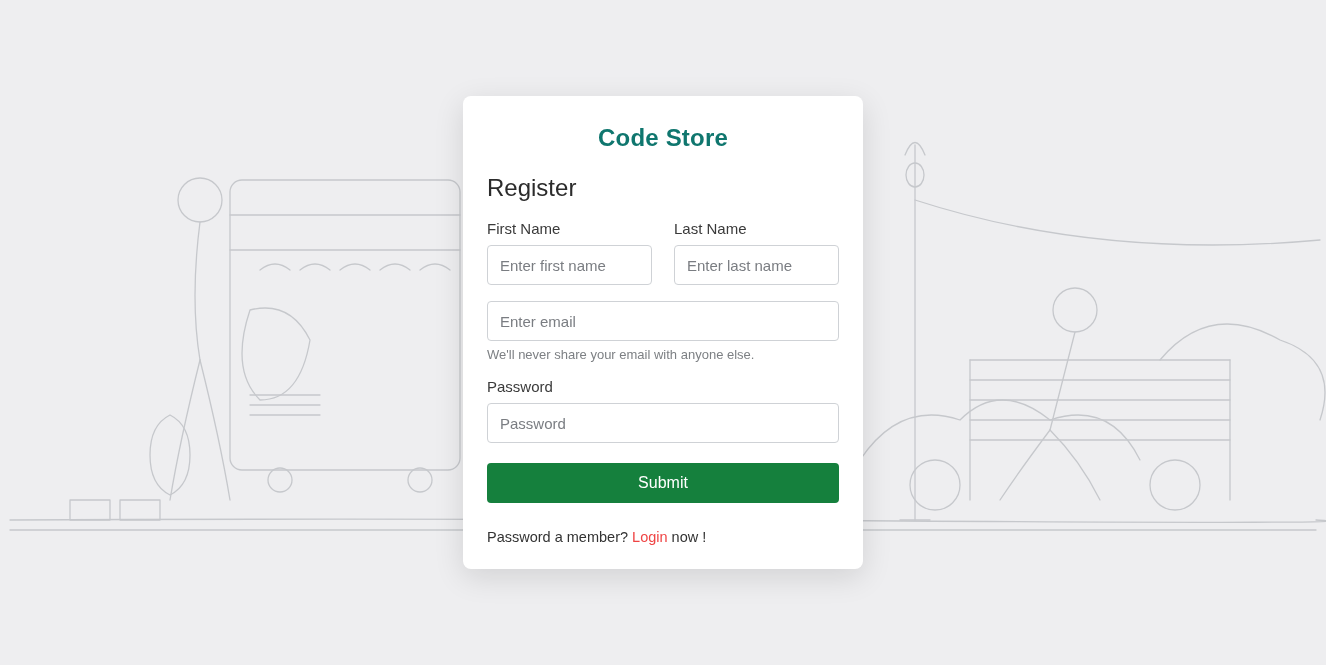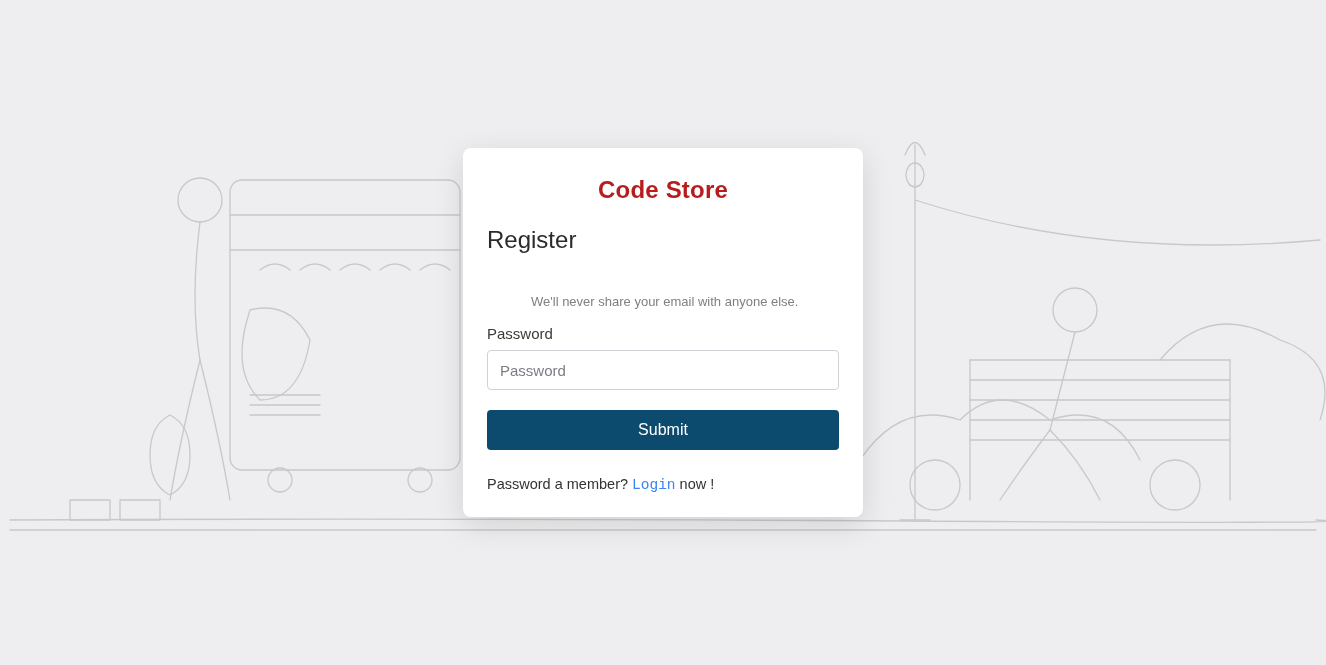--- a/index.html
+++ b/index.html
@@ -26,21 +26,21 @@
     width: 400px;
     background: #ffffff;
     border-radius: 8px;
     box-shadow: 0 8px 30px rgba(0,0,0,0.12);
     padding: 28px 24px 24px;
   }
   .brand {
     text-align: center;
     font-size: 24px;
     font-weight: 700;
-    color: #b91c1c;
+    color: #0f766e;
     margin-bottom: 22px;
     letter-spacing: 0.2px;
   }
   .heading {
     font-family: "Comic Sans MS", "Segoe Script", cursive, sans-serif;
     font-size: 24px;
     color: #2b2b2b;
     margin-bottom: 18px;
   }
   .row {
@@ -69,43 +69,41 @@
     font-size: 15px;
     color: #555;
     background: #fff;
     outline: none;
   }
   input::placeholder { color: #7a7d82; }
   .hint {
     font-size: 13px;
     color: #7d8084;
     margin-top: 6px;
-    margin-left: 44px;
   }
   .btn-primary {
     width: 100%;
     height: 40px;
-    background: #0c4a6e;
+    background: #15803d;
     border: none;
     border-radius: 4px;
     color: #fff;
     font-size: 16px;
     font-weight: 500;
     cursor: pointer;
     margin-top: 4px;
   }
   .footer-text {
     margin-top: 26px;
     font-size: 14.5px;
     color: #333;
   }
   .footer-text a {
-    color: #3b82f6;
+    color: #ef4444;
     text-decoration: none;
-    font-family: Liberation Mono, monospace;
   }
 </style>
 </head>
 <body>
 
 <svg class="bg-sketch" viewBox="0 0 1326 665" preserveAspectRatio="xMidYMid slice">
   <g stroke="#c6c8cc" stroke-width="1.3" fill="none" stroke-linecap="round" stroke-linejoin="round">
 
     <path d="M10 530 L1316 530"></path>
     <path d="M10 520 Q400 518 900 521 T1316 520"></path>
@@ -155,23 +153,32 @@
     <path d="M70 500 L110 500 L110 520 L70 520 Z"></path>
     <path d="M120 500 L160 500 L160 520 L120 520 Z"></path>
   </g>
 </svg>
 
 <div class="card">
   <div class="brand">Code Store</div>
   <div class="heading">Register</div>
 
   <div class="row">
+    <div class="field">
+      <label>First Name</label>
+      <input type="text" placeholder="Enter first name" style="">
+    </div>
+    <div class="field">
+      <label>Last Name</label>
+      <input type="text" placeholder="Enter last name" style="">
+    </div>
   </div>
 
   <div class="field">
+    <input type="email" placeholder="Enter email" style="">
     <div class="hint">We'll never share your email with anyone else.</div>
   </div>
 
   <div class="field">
     <label>Password</label>
     <input type="password" placeholder="Password" style="">
   </div>
 
   <button class="btn-primary">Submit</button>
 

